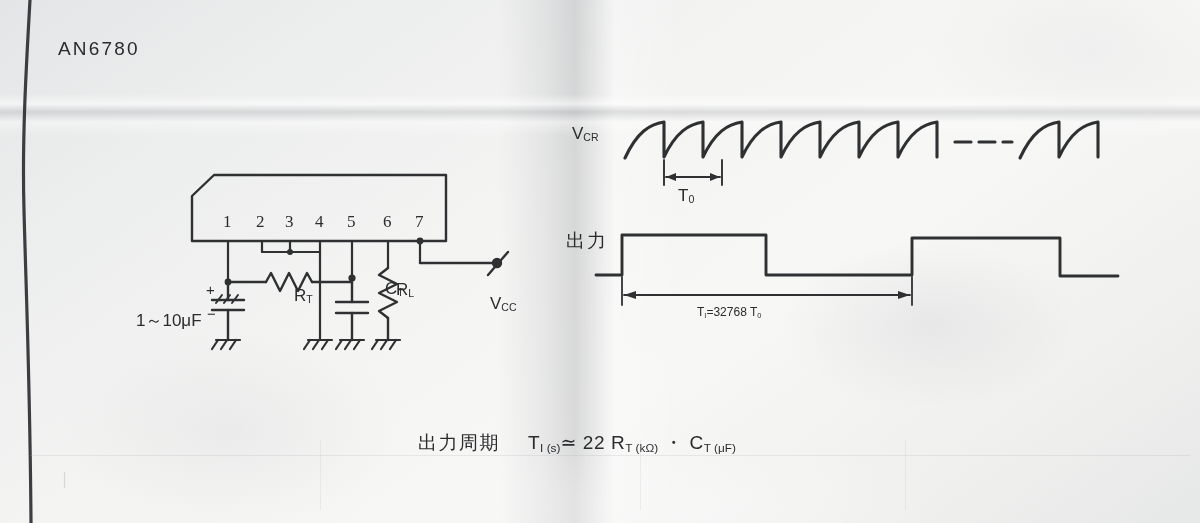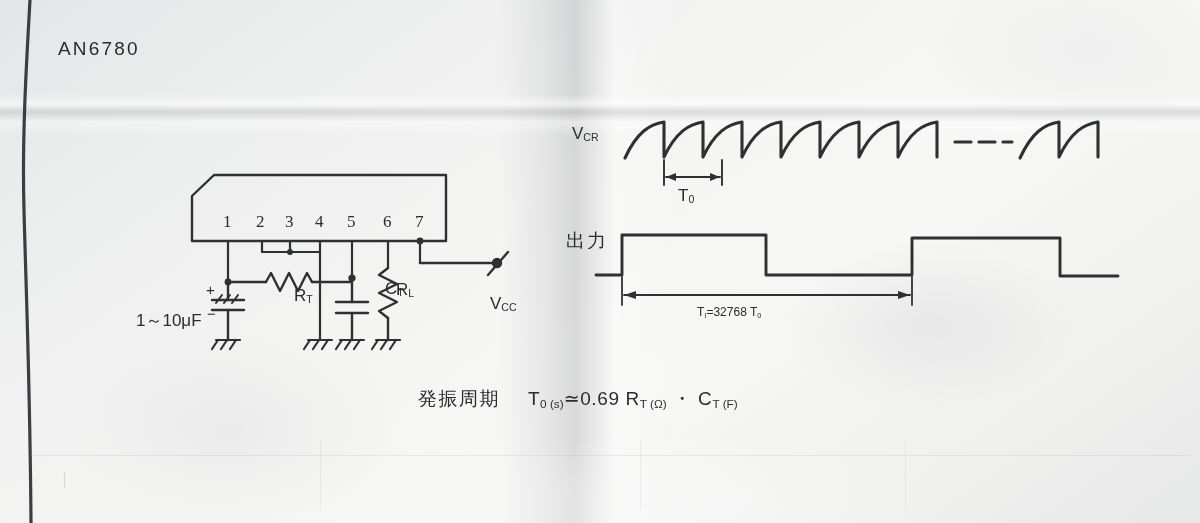--- a/index.html
+++ b/index.html
@@ -253,28 +253,29 @@
   <div class="lbl" style="left:207px;top:305px;font-size:15px;">−</div>
 
   <div class="lbl" id="lbl-rt"><span>R</span><span class="sub">T</span></div>
 
   <div class="lbl" id="lbl-ct"><span>C</span><span class="sub">T</span></div>
 
   <div class="lbl" id="lbl-rl"><span>R</span><span class="sub">L</span></div>
 
   <div class="lbl" id="lbl-vcc"><span>V</span><span class="sub">CC</span></div>
 
-  <div class="txt" id="formula1">
-    <span class="jp">発振周期</span>
-    <span style="display:inline-block;width:22px;"></span><span>T</span><span class="sub">0 (s)</span><span>≃</span><span>0.69</span>
-    <span>R</span><span class="sub">T (Ω)</span>
+
+  <div class="txt" id="formula2">
+    <span class="jp">出力周期</span>
+    <span style="display:inline-block;width:22px;"></span><span>T</span><span class="sub">I (s)</span><span>≃</span>
+    <span>22</span>
+    <span>R</span><span class="sub">T (kΩ)</span>
     <span>・</span>
-    <span>C</span><span class="sub">T (F)</span>
+    <span>C</span><span class="sub">T (μF)</span>
   </div>
-
 
   <div class="ghost" style="left:62px;top:470px;">|&nbsp;&nbsp;&nbsp;&nbsp;&nbsp;&nbsp;&nbsp;&nbsp;</div>
   <div class="ghost" style="left:355px;top:470px;">&nbsp;&nbsp;&nbsp;&nbsp;&nbsp;&nbsp;&nbsp;&nbsp;</div>
   <div class="ghost" style="left:700px;top:470px;">&nbsp;&nbsp;&nbsp;&nbsp;&nbsp;&nbsp;</div>
   <div class="ghost" style="left:940px;top:470px;">&nbsp;&nbsp;&nbsp;&nbsp;&nbsp;&nbsp;&nbsp;&nbsp;</div>
 
   <div style="position:absolute;left:30px;top:455px;width:1160px;height:1px;background:rgba(170,172,178,.22);"></div>
   <div style="position:absolute;left:320px;top:440px;width:1px;height:70px;background:rgba(175,177,182,.18);"></div>
   <div style="position:absolute;left:640px;top:440px;width:1px;height:70px;background:rgba(175,177,182,.16);"></div>
   <div style="position:absolute;left:905px;top:440px;width:1px;height:70px;background:rgba(175,177,182,.18);"></div>

